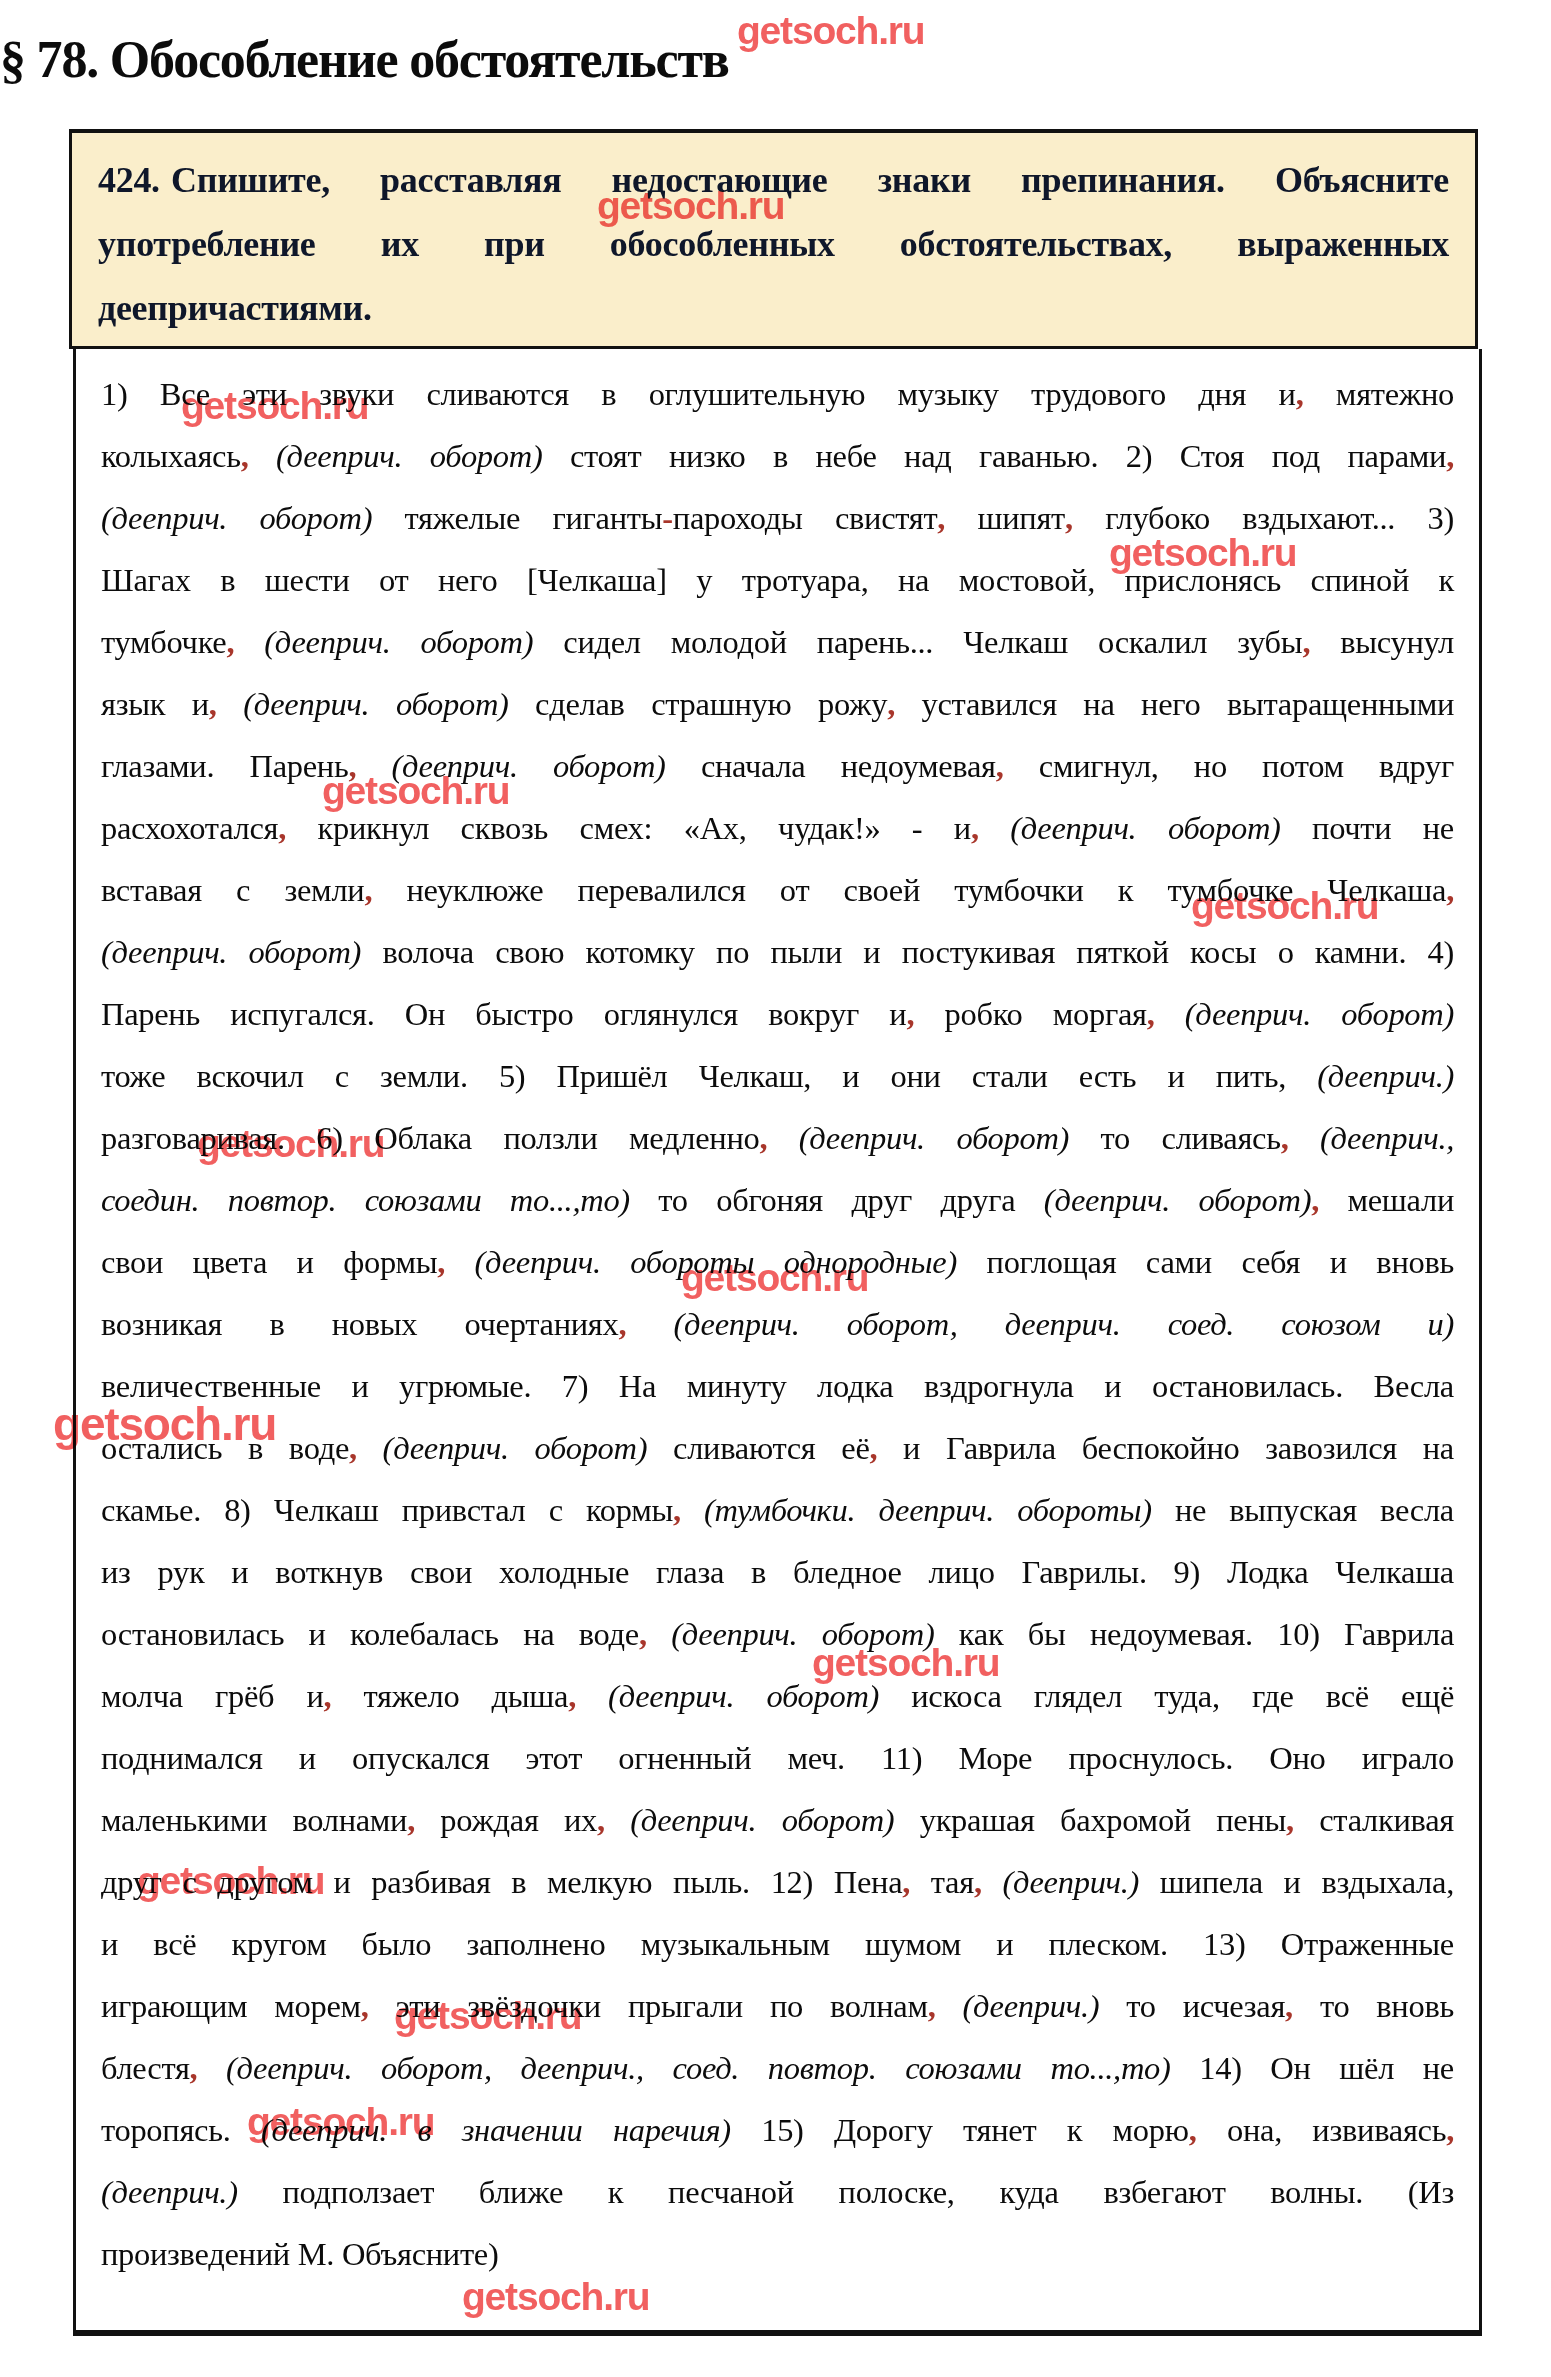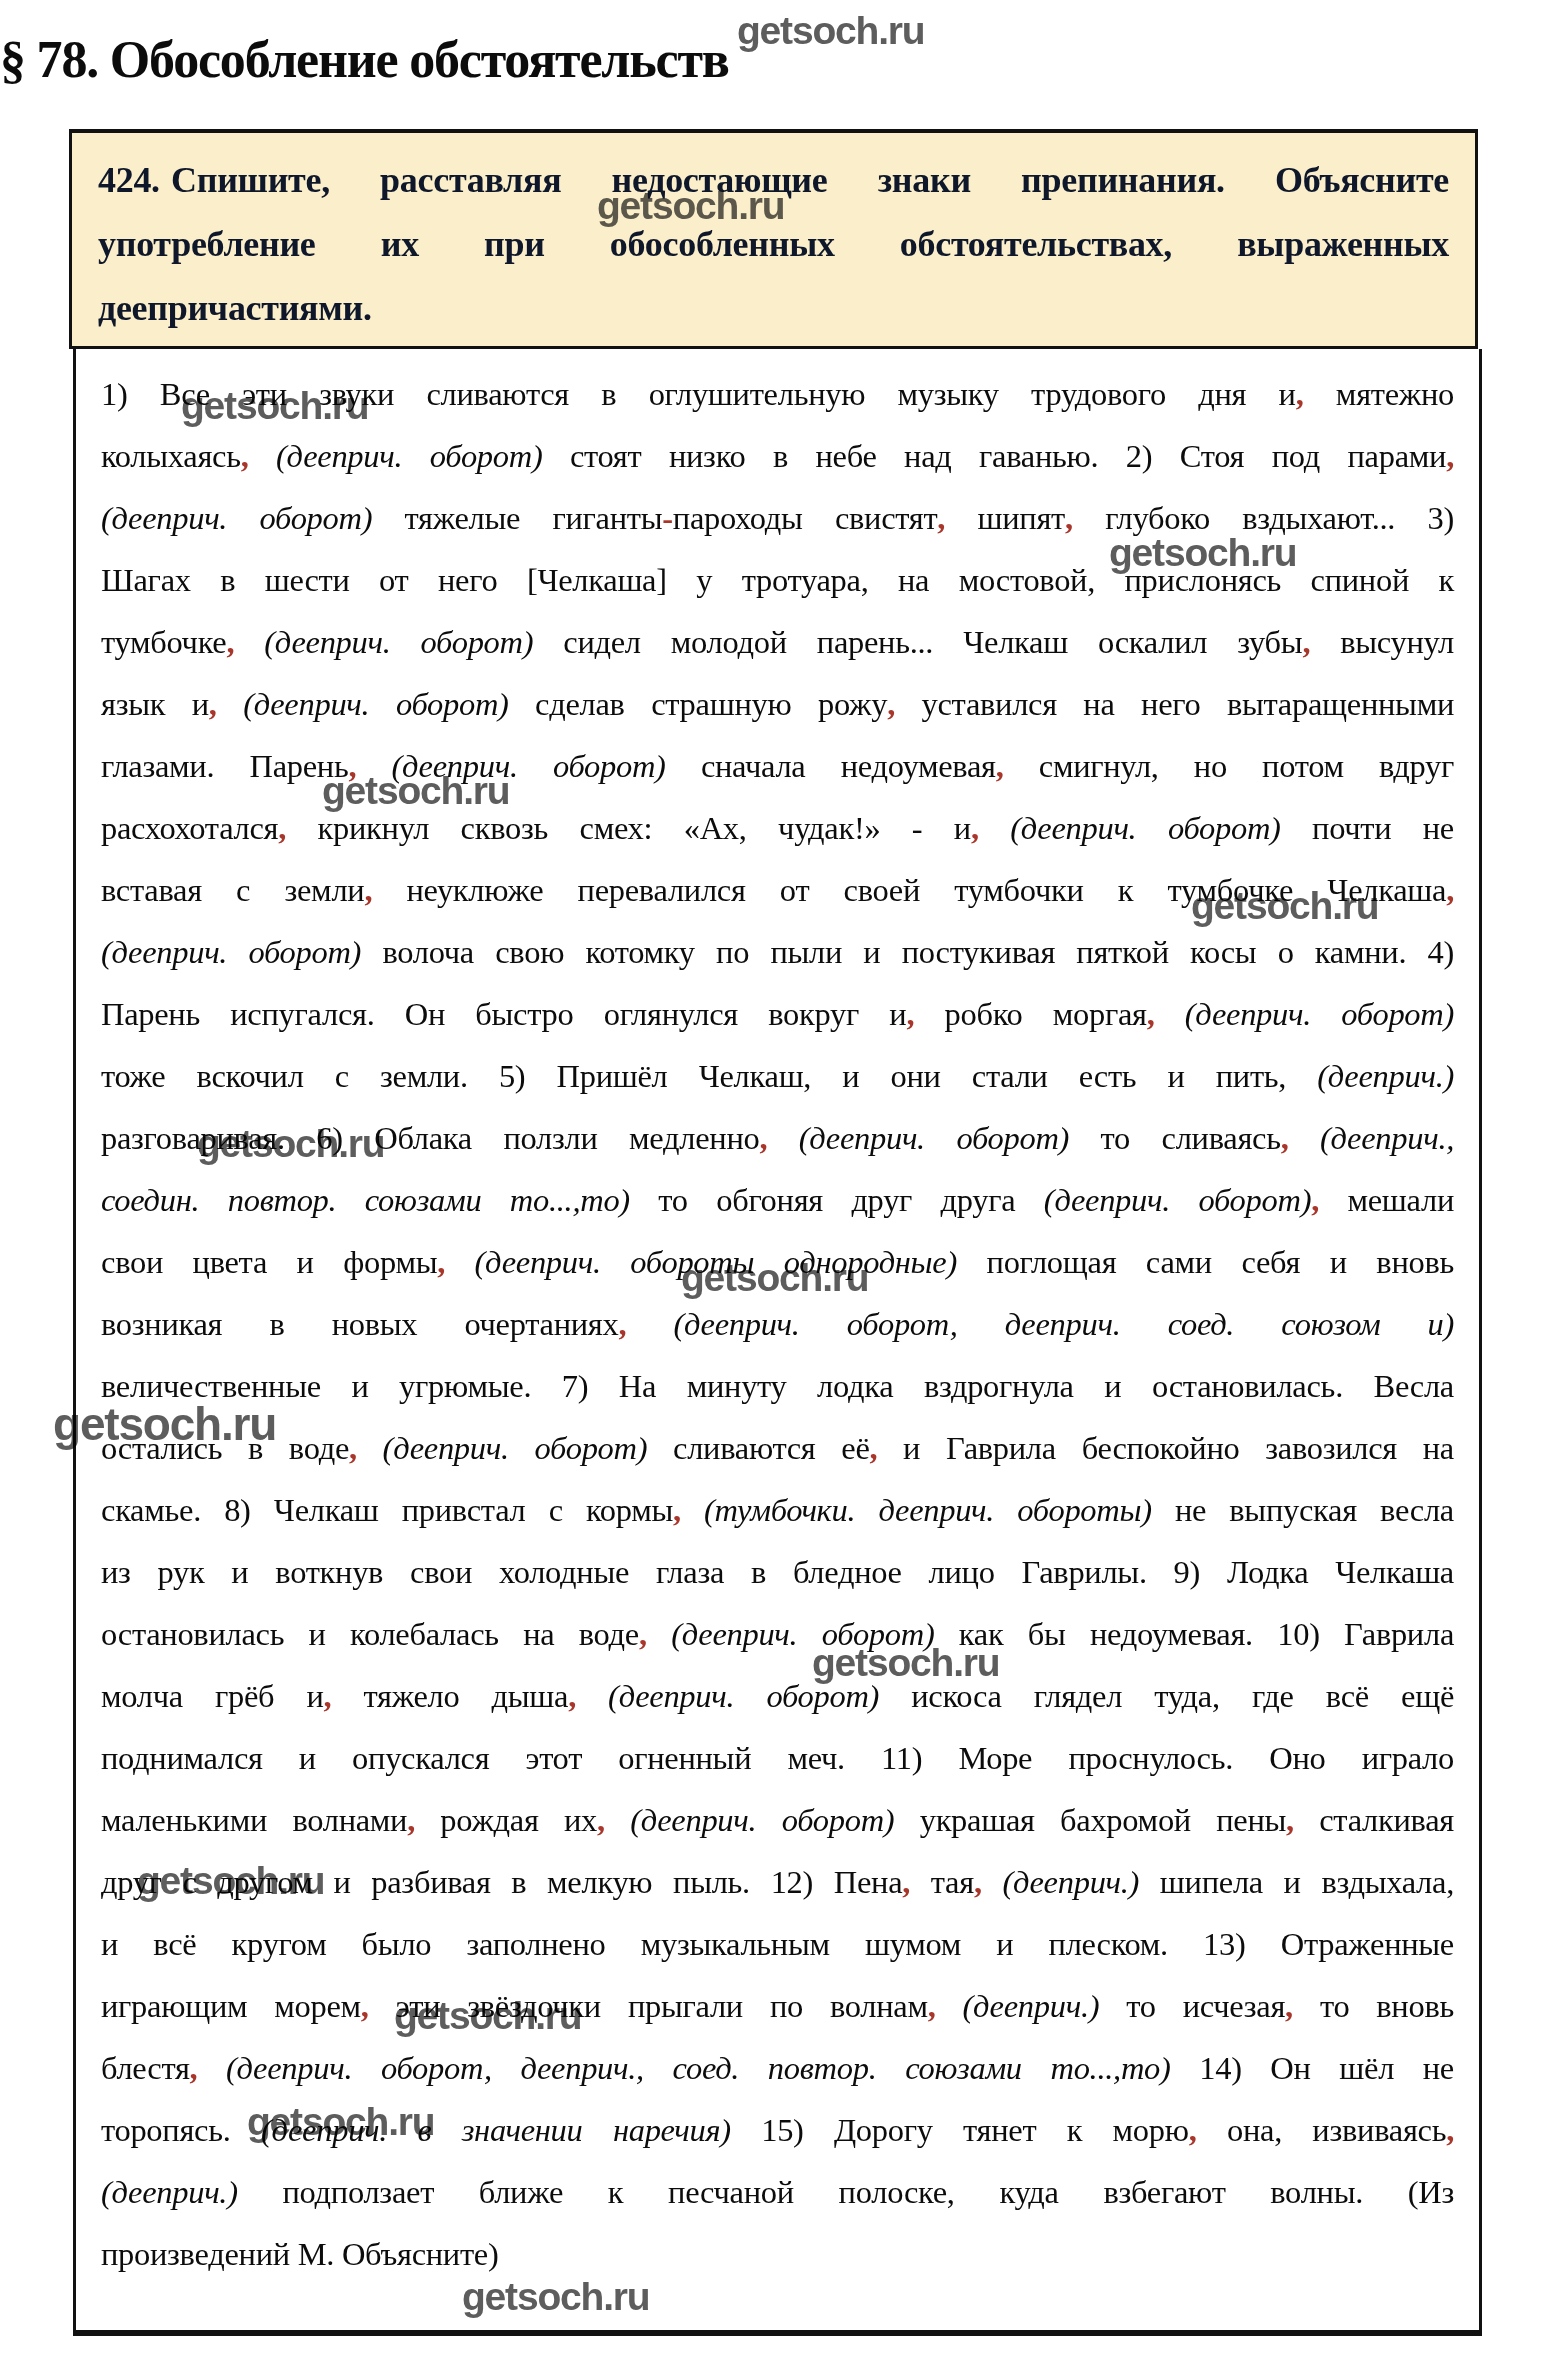--- a/index.html
+++ b/index.html
@@ -72,21 +72,21 @@
     white-space: normal;
   }
   .line.last { text-align-last: left; -moz-text-align-last: left; }
   .i { font-style: italic; }
   .r { color: #a8362b; font-weight: bold; }
   .watermark-layer { position: absolute; left: 0; top: 0; width: 100%; height: 100%; pointer-events: none; }
   .watermark {
     position: absolute;
     font-family: "Liberation Sans", sans-serif;
     font-weight: bold;
-    color: #404040;
+    color: #ef4444;
     letter-spacing: -1.2px;
     mix-blend-mode: multiply;
     opacity: 0.85;
     white-space: nowrap;
   }
 </style>
 </head>
 <body>
 
 <div class="page">

